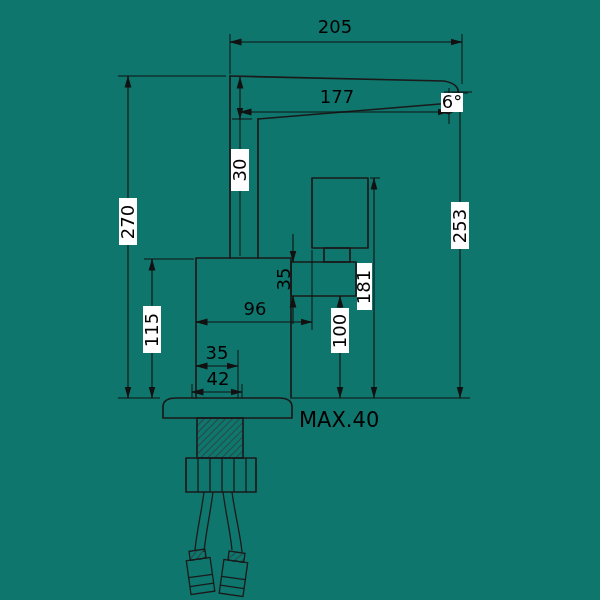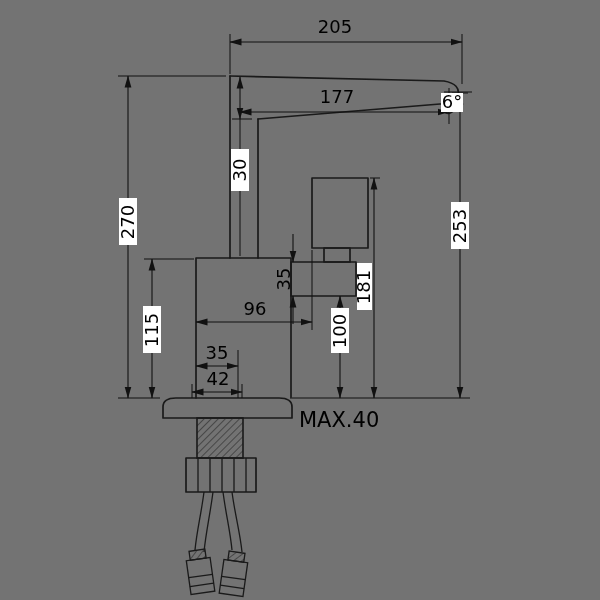--- a/index.html
+++ b/index.html
@@ -1,16 +1,16 @@
 <!DOCTYPE html>
 <html><head>
 <meta charset="utf-8">
 <style>
   html,body{margin:0;padding:0;background:#ffffff;}
-  .canvas{width:600px;height:600px;background:#737373;position:relative;overflow:hidden;}
+  .canvas{width:600px;height:600px;background:#0f766e;position:relative;overflow:hidden;}
   .ol  {fill:none;stroke:#1a1a1a;stroke-width:1.7;stroke-linejoin:round;stroke-linecap:round;}
   .olthin{fill:none;stroke:#1a1a1a;stroke-width:1.3;}
   .dim {stroke:#111;stroke-width:1.1;fill:none;}
   .ext {stroke:#111;stroke-width:1;fill:none;}
   .lbl {font-family:"DejaVu Sans",sans-serif;font-size:18px;fill:#000;}
   .big {font-size:21px;}
   .bg  {fill:#ffffff;stroke:none;}
 </style>
 </head>
 <body>

